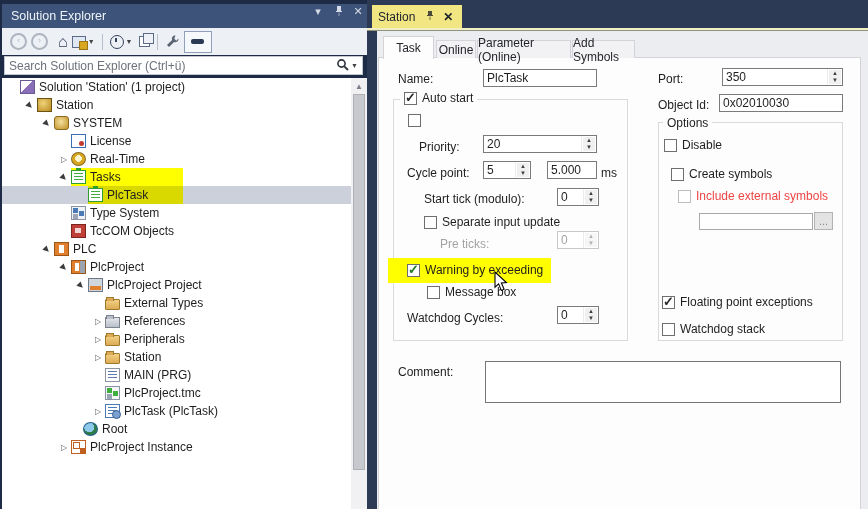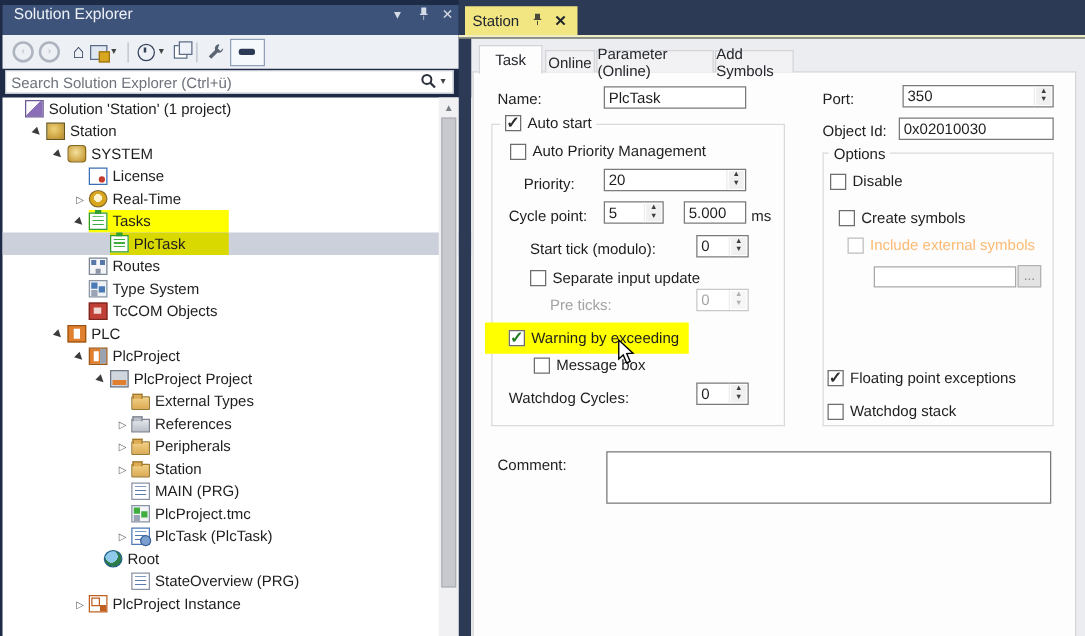--- a/index.html
+++ b/index.html
@@ -2,21 +2,21 @@
 <html><head>
 <meta charset="utf-8">
 <style>
   html,body{margin:0;padding:0}
   body{width:868px;height:509px;position:relative;overflow:hidden;
        font-family:"Liberation Sans",sans-serif;font-size:12px;color:#1e1e1e;background:#1e2b47}
   .abs{position:absolute}
 
   
   .se-header{left:2px;top:4px;width:365px;height:24px;background:#3d5379;color:#eef2f8;
-             display:flex;align-items:flex-start;padding-left:9px;box-sizing:border-box}
+             display:flex;align-items:center;padding-left:9px;box-sizing:border-box}
   .se-header .ttl{font-size:12.5px}
   .hicon{position:absolute;top:5px;color:#d5dbe7;font-size:11px;width:16px;text-align:center;cursor:default}
   .se-toolbar{left:2px;top:28px;width:365px;height:27px;background:#edf0f5;display:flex;align-items:center}
   .tb-sep{width:1px;height:16px;background:#b9bfca;margin:0 5px}
   .tbi{display:inline-flex;align-items:center;justify-content:center;height:22px;margin:0 2px}
   .circ{width:13px;height:13px;border-radius:50%;border:2px solid #aeb4bf;color:#aeb4bf;
         font-size:8px;line-height:11px;text-align:center}
   .home{font-size:16px;color:#2e3e5a;font-weight:bold;line-height:14px}
   .winlayer{width:12px;height:10px;border:1px solid #5c6c86;background:#dfe7f2;position:relative}
   .winlayer::after{content:"";position:absolute;right:-3px;bottom:-3px;width:7px;height:7px;background:#d9a620;border:1px solid #9a7414}
@@ -122,21 +122,21 @@
   .spin i:last-child{margin:0 1px 1px 1px}
   .num.dis{border-color:#c8c8c8}
   .num.dis .v{color:#a3a3a3}
   .num.dis .spin i{color:#b0b0b0;background:#f6f6f6}
   .grp{position:absolute;border:1px solid #dadada;box-sizing:border-box}
   .legend{position:absolute;background:#fdfdfd;padding:0 4px;white-space:nowrap}
   .cb{position:absolute;display:flex;align-items:center;gap:5px;white-space:nowrap}
   .cb .bx{width:13px;height:13px;box-sizing:border-box;background:#fff;border:1px solid #6e6e6e;position:relative;flex:0 0 13px}
   .cb.checked .bx::after{content:"✓";position:absolute;left:0px;top:-3px;font-size:13px;font-weight:bold;color:#2b2b2b}
   .cb.green .bx::after{color:#1d7a1d}
-  .cb.dis{color:#fdba74}
+  .cb.dis{color:#ef4444}
   .cb.dis .bx{border-color:#bdbdbd}
   .btn{position:absolute;box-sizing:border-box;border:1px solid #b3b3b3;background:#e3e3e3;color:#8a8a8a;
        display:flex;align-items:center;justify-content:center;font-size:11px}
   .hlbox{position:absolute;background:#ffff00}
   textarea.cmt{position:absolute;box-sizing:border-box;border:1px solid #767676;background:#fff;resize:none;
        font-family:"Liberation Sans",sans-serif;font-size:12px;outline:none}
 </style>
 </head>
 <body>
 
@@ -230,25 +230,20 @@
     </div>
   <div class="row sel" style="padding-left:72px">
       <span class="tw"></span>
       <span class="hl dim" style="width:95px">
         <span class="ic ic-tasks"></span>
         <span class="lbl">PlcTask</span>
       </span>
     </div>
   <div class="row" style="padding-left:55px">
       <span class="tw"></span>
-      <span class="ic ic-routes"></span>
-      <span class="lbl">Routes</span>
-    </div>
-  <div class="row" style="padding-left:55px">
-      <span class="tw"></span>
       <span class="ic ic-typesystem"></span>
       <span class="lbl">Type System</span>
     </div>
   <div class="row" style="padding-left:55px">
       <span class="tw"></span>
       <span class="ic ic-tccom"></span>
       <span class="lbl">TcCOM Objects</span>
     </div>
   <div class="row" style="padding-left:38px">
       <span class="tw exp">▶</span>
@@ -297,25 +292,20 @@
     </div>
   <div class="row" style="padding-left:89px">
       <span class="tw">▷</span>
       <span class="ic ic-plctask2"></span>
       <span class="lbl">PlcTask (PlcTask)</span>
     </div>
   <div class="row" style="padding-left:67px">
       <span class="tw"></span>
       <span class="ic ic-root"></span>
       <span class="lbl">Root</span>
-    </div>
-  <div class="row" style="padding-left:89px">
-      <span class="tw"></span>
-      <span class="ic ic-prg"></span>
-      <span class="lbl">StateOverview (PRG)</span>
     </div>
   <div class="row" style="padding-left:55px">
       <span class="tw">▷</span>
       <span class="ic ic-instance"></span>
       <span class="lbl">PlcProject Instance</span>
     </div>
 </div>
 
 <div class="abs sb-track"></div>
 <span class="abs sb-up">▲</span>
@@ -353,21 +343,20 @@
 <span class="lb" style="left:398px;top:72px">Name:</span>
 <input class="tx" style="left: 483px; top: 69px; width: 114px; height: 18px;" value="PlcTask">
 
 <div class="grp" style="left:393px;top:99px;width:235px;height:242px"></div>
 <span class="cb checked" style="left:400px;top:91px;background:#fdfdfd;padding:0 4px">
     <span class="bx"></span>
     <span>Auto start</span>
   </span>
 <span class="cb" style="left:408px;top:114px">
     <span class="bx"></span>
-    <span>Auto Priority Management</span>
   </span>
 
 <span class="lb" style="left:419px;top:140px">Priority:</span>
 <div class="num" style="left:483px;top:135px;width:114px;height:18px">
     <span class="v">20</span>
     <span class="spin">
       <i>▲</i>
       <i>▼</i>
     </span>
   </div>

